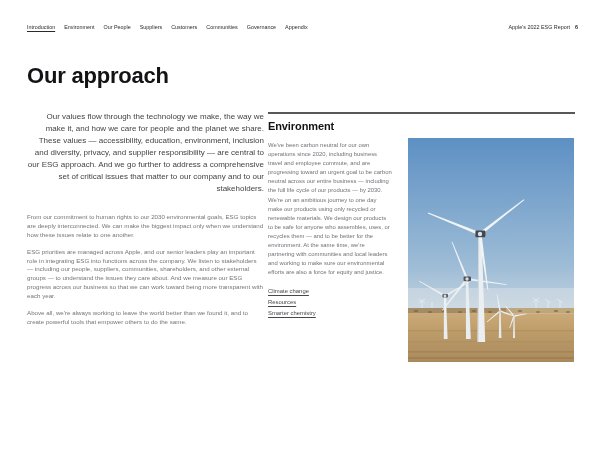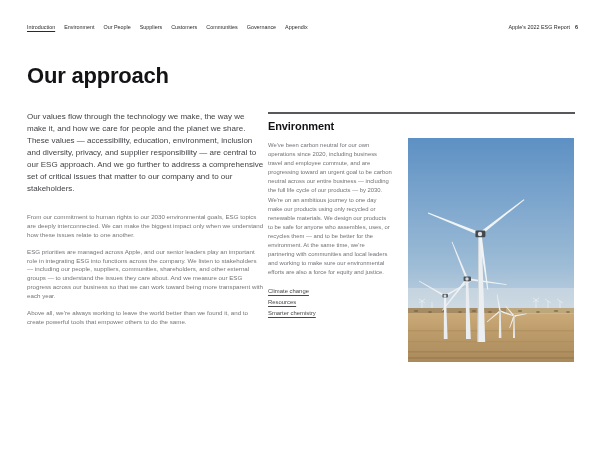--- a/index.html
+++ b/index.html
@@ -19,21 +19,21 @@
   .nav-item.active { text-decoration: underline; text-underline-offset: 2px; }
   .nav-right { display: flex; gap: 5px; align-items: baseline; }
   .pagenum { font-weight: 700; }
 
   
   h1.title { position: absolute; left: 27px; top: 63px; margin: 0;
              font-size: 22px; font-weight: 700; letter-spacing: -0.2px; color: #131316; }
 
   
   .col-left { position: absolute; left: 27px; top: 111px; width: 237px; }
-  .lead { margin: 0 0 18px; font-size: 8px; line-height: 12px; color: #434347; }
+  .lead { margin: 0 0 18px; font-size: 8px; line-height: 12px; color: #434347; text-align: right; }
   .body-p { margin: 0 0 8.5px; font-size: 6.2px; line-height: 8.8px; color: #757579; }
 
   
   .rule { position: absolute; left: 268px; top: 112px; width: 307px; height: 1.5px; background: #58585b; }
 
   
   .col-mid { position: absolute; left: 268px; top: 120px; width: 124px; }
   .col-mid h2 { margin: 0 0 9px; font-size: 11px; font-weight: 700; color: #131316; letter-spacing: -0.1px; }
   .col-mid .env-body { margin: 0; font-size: 5.9px; line-height: 9.1px; color: #737378; }
   .links { margin-top: 11px; display: flex; flex-direction: column; gap: 4.6px; }

